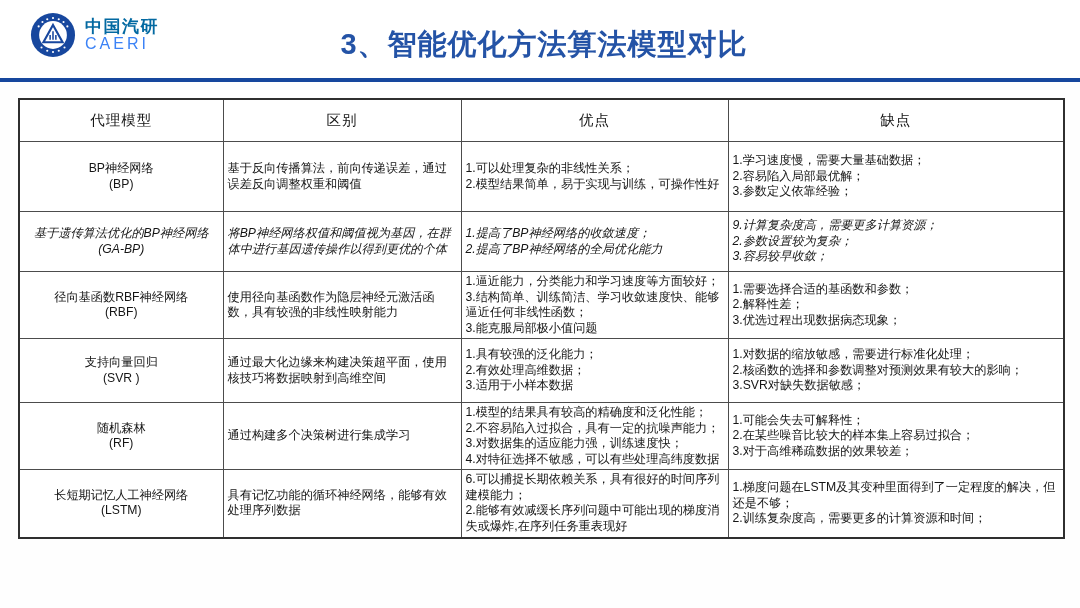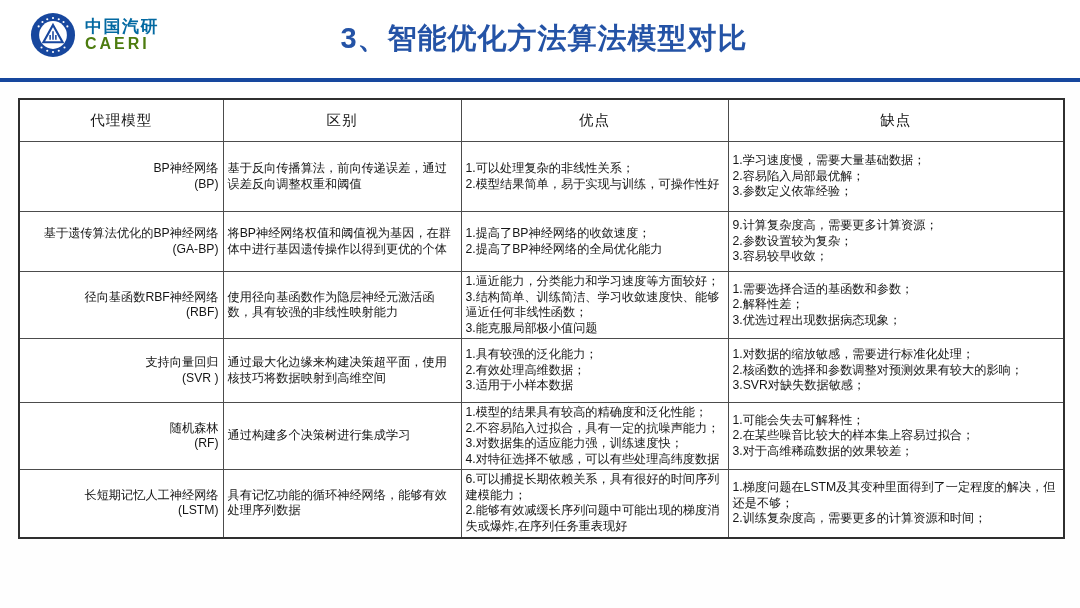--- a/index.html
+++ b/index.html
@@ -12,23 +12,23 @@
     overflow:hidden;
   }
   .slide { position:relative; width:1080px; height:608px; }
 
   
   .slide-header { position:relative; height:78px; background:#fff; }
   .logo { position:absolute; left:30px; top:12px; display:flex; align-items:center; gap:9px; }
   .emblem { width:46px; height:46px; display:block; }
   .logo-text { display:flex; flex-direction:column; line-height:1.05; }
   .logo-cn { font-size:17px; font-weight:bold; color:#0369a1; letter-spacing:1.5px; }
-  .logo-en { font-size:16px; font-weight:bold; color:#4d7c0f; letter-spacing:3px; }
+  .logo-en { font-size:16px; font-weight:normal; color:#3b82f6; letter-spacing:3px; }
   .page-title {
-    margin:0; position:absolute; left:0; right:0; top:0; height:78px;
+    margin:6px; position:absolute; left:0; right:0; top:0; height:78px;
     display:flex; align-items:center; justify-content:center;
     font-size:29px; font-weight:bold; color:#2453a6; letter-spacing:1px;padding-left:8px;
   }
   .header-rule { height:4px; width:1080px; background:#16479d; }
 
   
   .table-wrap { padding:16px 17px 0 18px; }
   table.cmp {
     width:1045px; border-collapse:collapse; table-layout:fixed;
     border:2px solid #2f2f2f; background:#fff;
@@ -39,26 +39,26 @@
     height:24px; padding:11px 2px;
     border:1px solid #4c4c4c; text-align:center;
     letter-spacing:1px;
     margin-top:30px;
   }
   table.cmp td {
     border:1px solid #4c4c4c;
     font-size:12.2px; line-height:15.5px;
     padding:2px 4px; vertical-align:middle;
   }
-  td.model-cell { text-align:right; padding:2px 2px; }
+  td.model-cell { text-align:center; padding:2px 2px; }
   .model-name, .model-abbr { display:block; }
   .adv-line, .dis-line { display:block; }
   
   tbody tr:nth-child(1){ height:70px; }
-  tbody tr:nth-child(2){ height:60px; }
+  tbody tr:nth-child(2){ height:60px;font-style:italic; }
   tbody tr:nth-child(3){ height:40px; }
   tbody tr:nth-child(4){ height:64px; }
   tbody tr:nth-child(5){ height:67px; }
   tbody tr:nth-child(6){ height:68px; }
   tbody tr:nth-child(7){ height:78px; }
 </style>
 </head>
 <body>
 
 <div class="slide">

